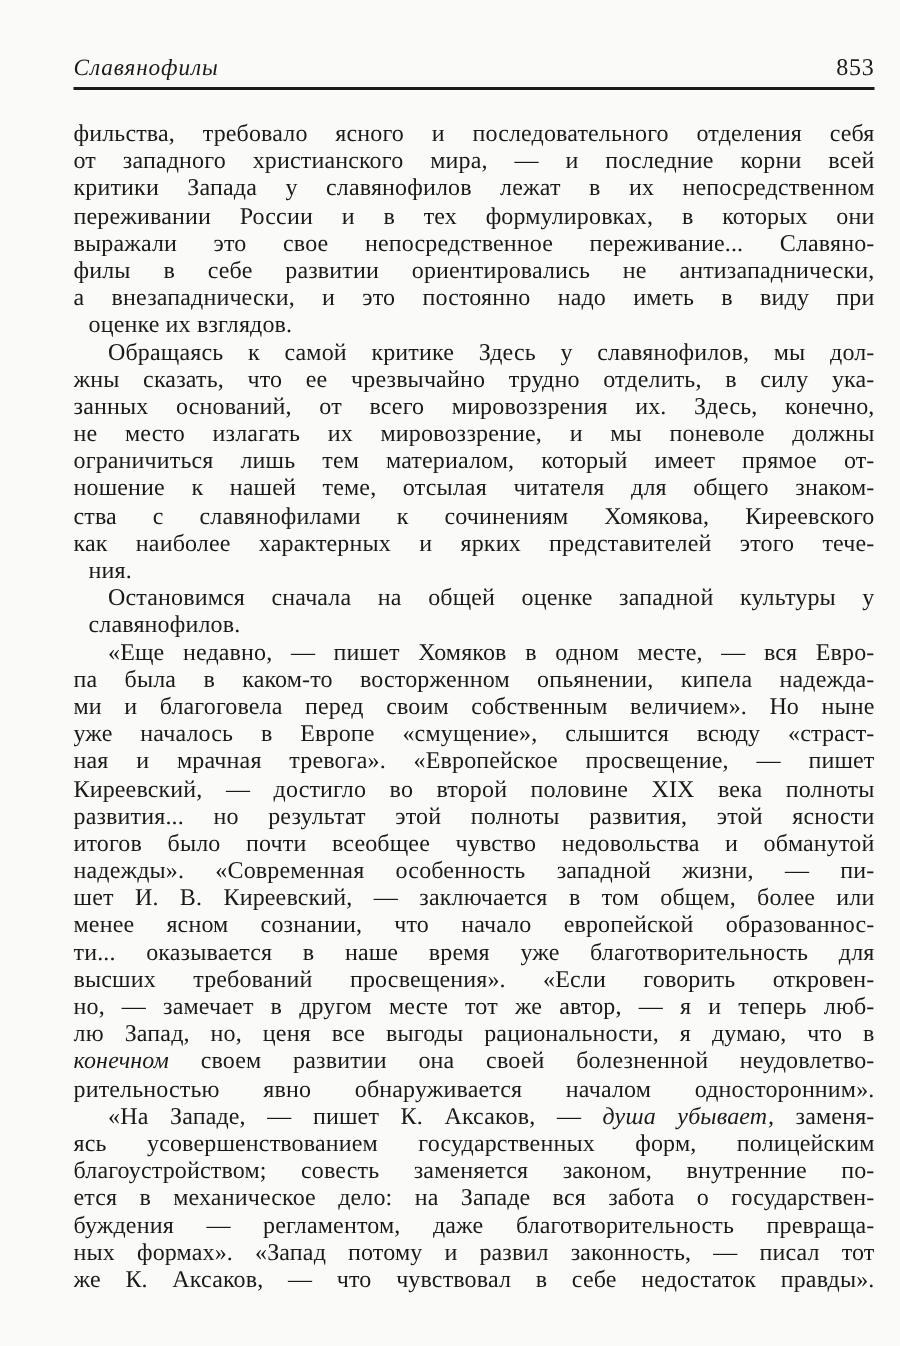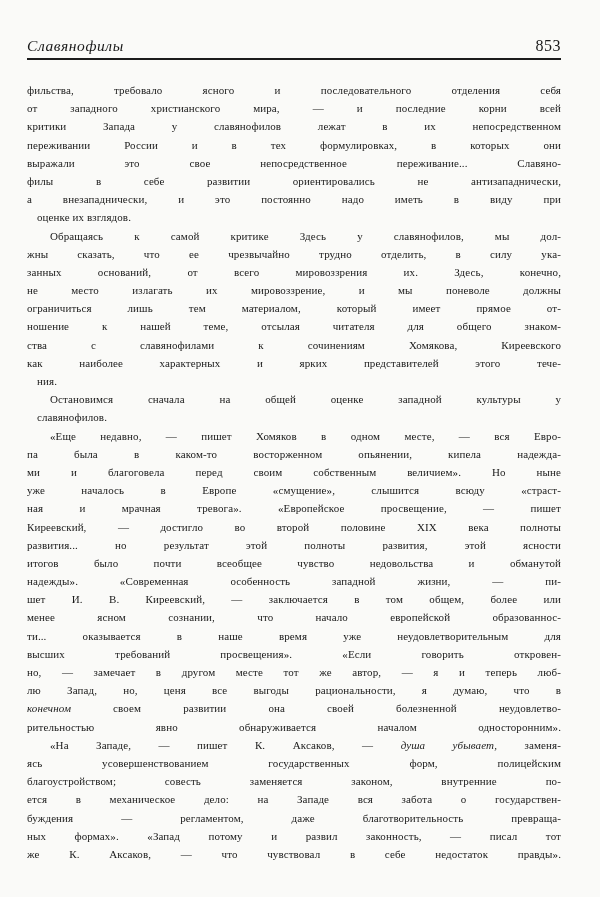--- a/index.html
+++ b/index.html
@@ -10,21 +10,21 @@
   html,body{
     margin:0;padding:0;
     width:600px;height:897px;
     overflow:hidden;
     background:var(--background);
   }
   .page{
     position:relative;
     width:600px;height:897px;
     box-sizing:border-box;
-    padding:37px 0 0 27px;
+    padding:37px 0 0 49px;
     background:var(--background);
     color:var(--ink);
     font-family:"Liberation Serif","DejaVu Serif",serif;
   }
   .inner{width:534px;}
   .header{
     display:flex;
     justify-content:space-between;
     align-items:baseline;
     height:19px;
@@ -37,21 +37,21 @@
   .page-number{
     font-size:16px;
     letter-spacing:0.5px;
   }
   .rule{
     border-bottom:2px solid var(--rule);
     margin-top:2px;
   }
   .body{
     margin-top:21px;
-    font-size:11px;
+    font-size:16px;
   }
   .line{
     height:18.2px;
     line-height:18.2px;
     text-align:justify;
     text-align-last:justify;
     overflow:hidden;
     letter-spacing:0.1px;
   }
   .line.end{text-align-last:left;margin-left:10px;}
@@ -99,21 +99,21 @@
           <div class="line"><span>па была в каком-то восторженном опьянении, кипела надежда-</span></div>
           <div class="line"><span>ми и благоговела перед своим собственным величием». Но ныне</span></div>
           <div class="line"><span>уже началось в Европе «смущение», слышится всюду «страст-</span></div>
           <div class="line"><span>ная и мрачная тревога». «Европейское просвещение, — пишет</span></div>
           <div class="line"><span>Киреевский, — достигло во второй половине XIX века полноты</span></div>
           <div class="line"><span>развития... но результат этой полноты развития, этой ясности</span></div>
           <div class="line"><span>итогов было почти всеобщее чувство недовольства и обманутой</span></div>
           <div class="line"><span>надежды». «Современная особенность западной жизни, — пи-</span></div>
           <div class="line"><span>шет И. В. Киреевский, — заключается в том общем, более или</span></div>
           <div class="line"><span>менее ясном сознании, что начало европейской образованнос-</span></div>
-          <div class="line"><span>ти... оказывается в наше время уже неудовлетворительным для</span></div>
+          <div class="line"><span>ти... оказывается в наше время уже благотворительность для</span></div>
           <div class="line"><span>высших требований просвещения». «Если говорить откровен-</span></div>
           <div class="line"><span>но, — замечает в другом месте тот же автор, — я и теперь люб-</span></div>
           <div class="line"><span>лю Запад, но, ценя все выгоды рациональности, я думаю, что в</span></div>
           <div class="line"><span class="it">конечном</span><span> своем развитии она своей болезненной неудовлетво-</span></div>
           <div class="line"><span>рительностью явно обнаруживается началом односторонним».</span></div>
         </div>
         <div class="para">
           <div class="line indent"><span>«На Западе, — пишет К. Аксаков, — </span><span class="it">душа убывает,</span><span> заменя-</span></div>
           <div class="line"><span>ясь усовершенствованием государственных форм, полицейским</span></div>
           <div class="line"><span>благоустройством; совесть заменяется законом, внутренние по-</span></div>

